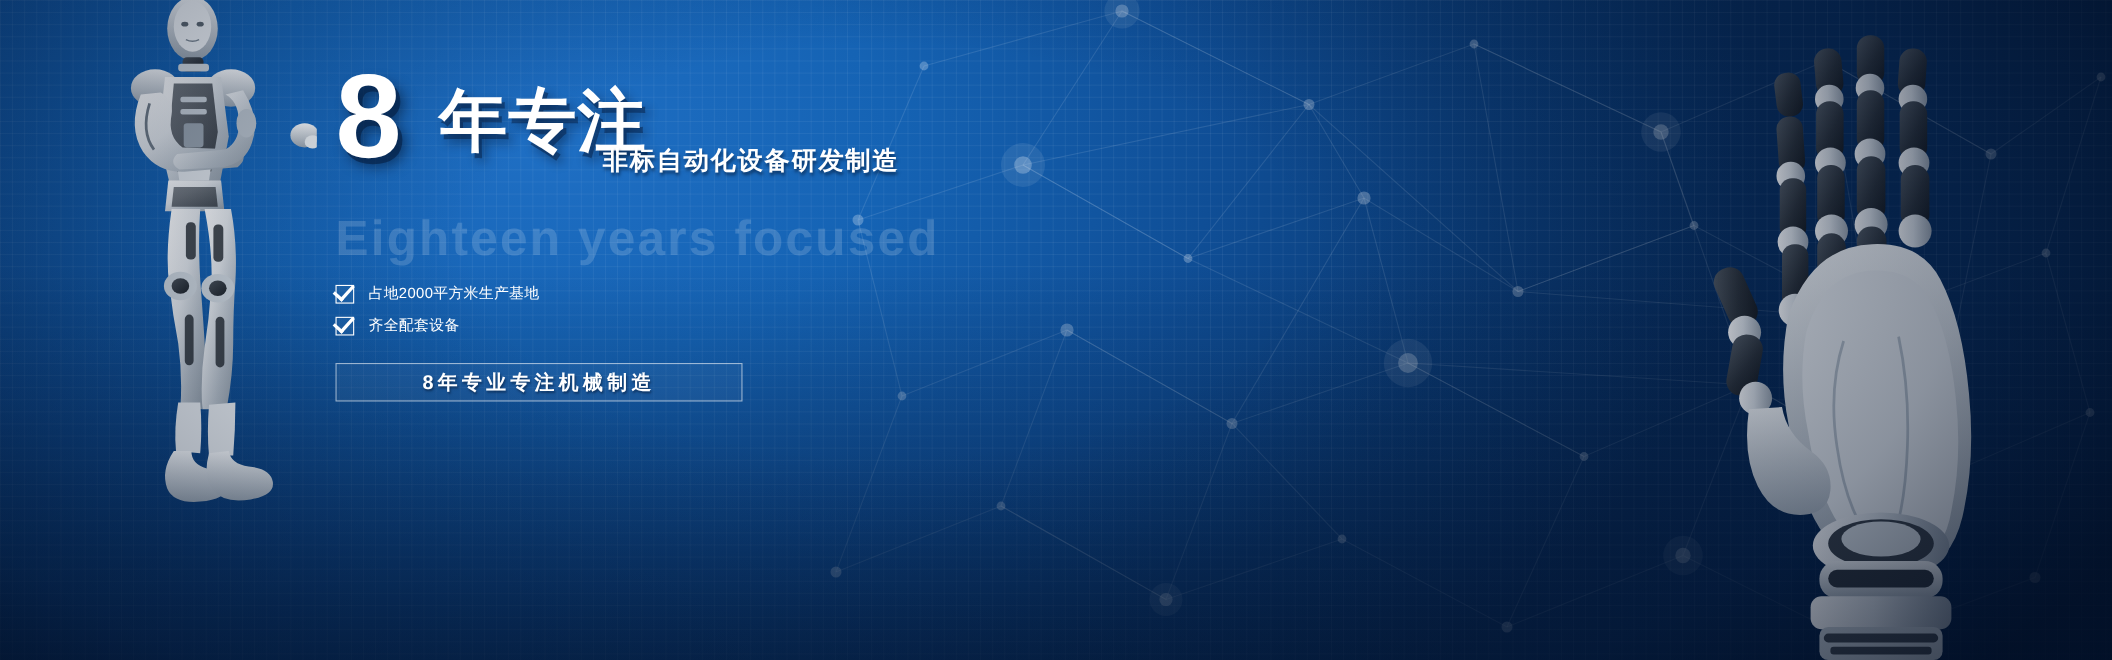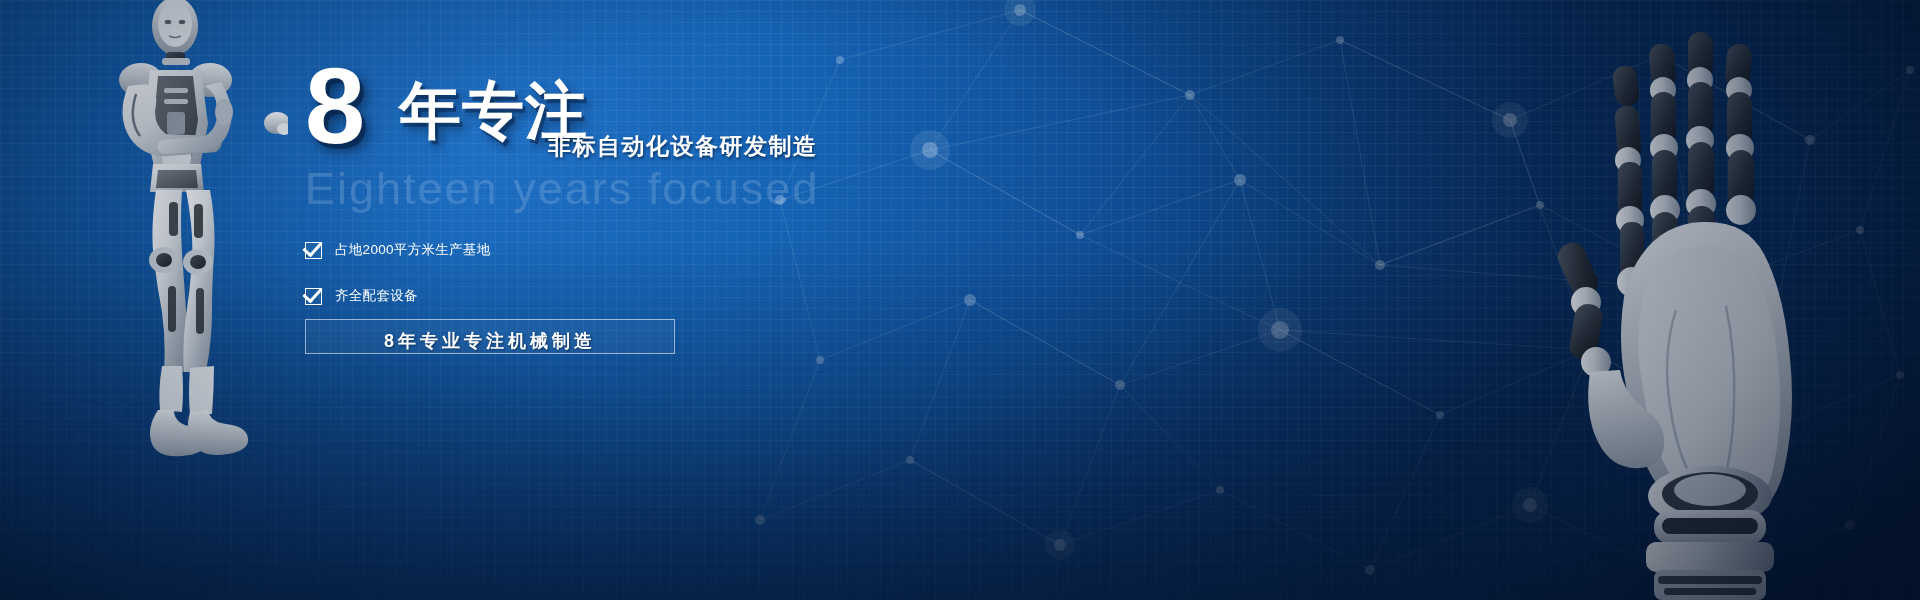--- a/index.html
+++ b/index.html
@@ -59,28 +59,28 @@
     text-shadow:3px 4px 0 rgba(4,25,58,.45), 6px 7px 10px rgba(2,14,34,.45);
   }
   .headline .sub{
     position:absolute;left:243px;top:67px;
     font-size:23px;line-height:23px;font-weight:bold;
     color:#ffffff;letter-spacing:1.5px;
     text-shadow:1px 2px 3px rgba(3,20,45,.6);
   }
 
   .ghost{
-    margin-top:12px;
-    font-size:45px;line-height:46px;font-weight:normal;
+    margin-top:40px;
+    font-size:45px;line-height:46px;font-weight:bold;
     color:rgba(255,255,255,.16);
     letter-spacing:2px;
   }
 
   .features{margin-top:18px;}
-  .feat-row{display:flex;align-items:flex-end;height:29px;margin-top:17px;}
+  .feat-row{display:flex;align-items:flex-start;height:29px;}
   .feat{display:flex;align-items:center;}
   .feat.col1{width:210px;}
   .feat.col2{width:300px;}
   .chk{
     width:15px;height:15px;flex:0 0 15px;
     border:1.5px solid #ffffff;
     position:relative;margin-right:13px;
     background:rgba(255,255,255,.03);
   }
   .chk:after{
@@ -88,21 +88,21 @@
     left:1px;top:-5px;width:8px;height:15px;
     border:solid #ffffff;border-width:0 3.5px 3.5px 0;
     transform:rotate(42deg);
   }
   .feat-label{font-size:13.5px;color:#ffffff;letter-spacing:.3px;white-space:nowrap;}
 
   .slogan-box{
     margin-top:14px;
     width:368px;height:33px;
     border:1px solid rgba(255,255,255,.55);
-    display:flex;align-items:flex-end;justify-content:center;
+    display:flex;align-items:center;justify-content:center;
     background:rgba(255,255,255,.04);
   }
   .slogan-box span{
     font-size:18px;font-weight:bold;color:#ffffff;letter-spacing:4px;
     text-shadow:1px 1px 2px rgba(3,20,45,.55);
   }
 </style>
 </head>
 <body>
 

